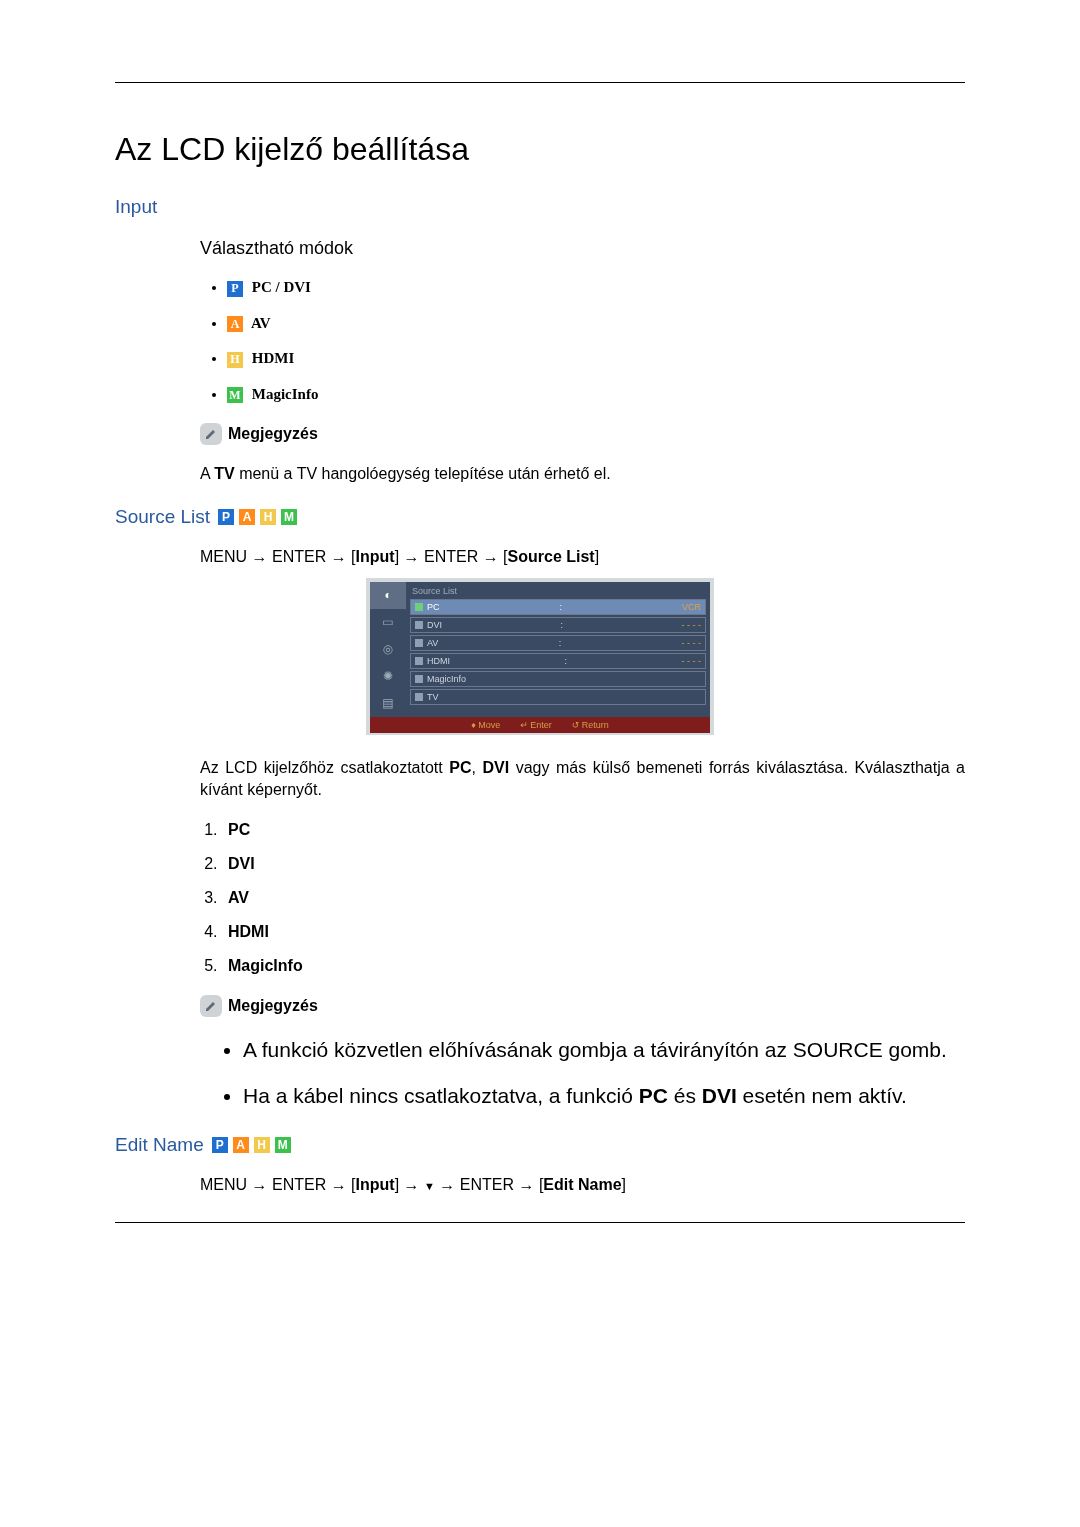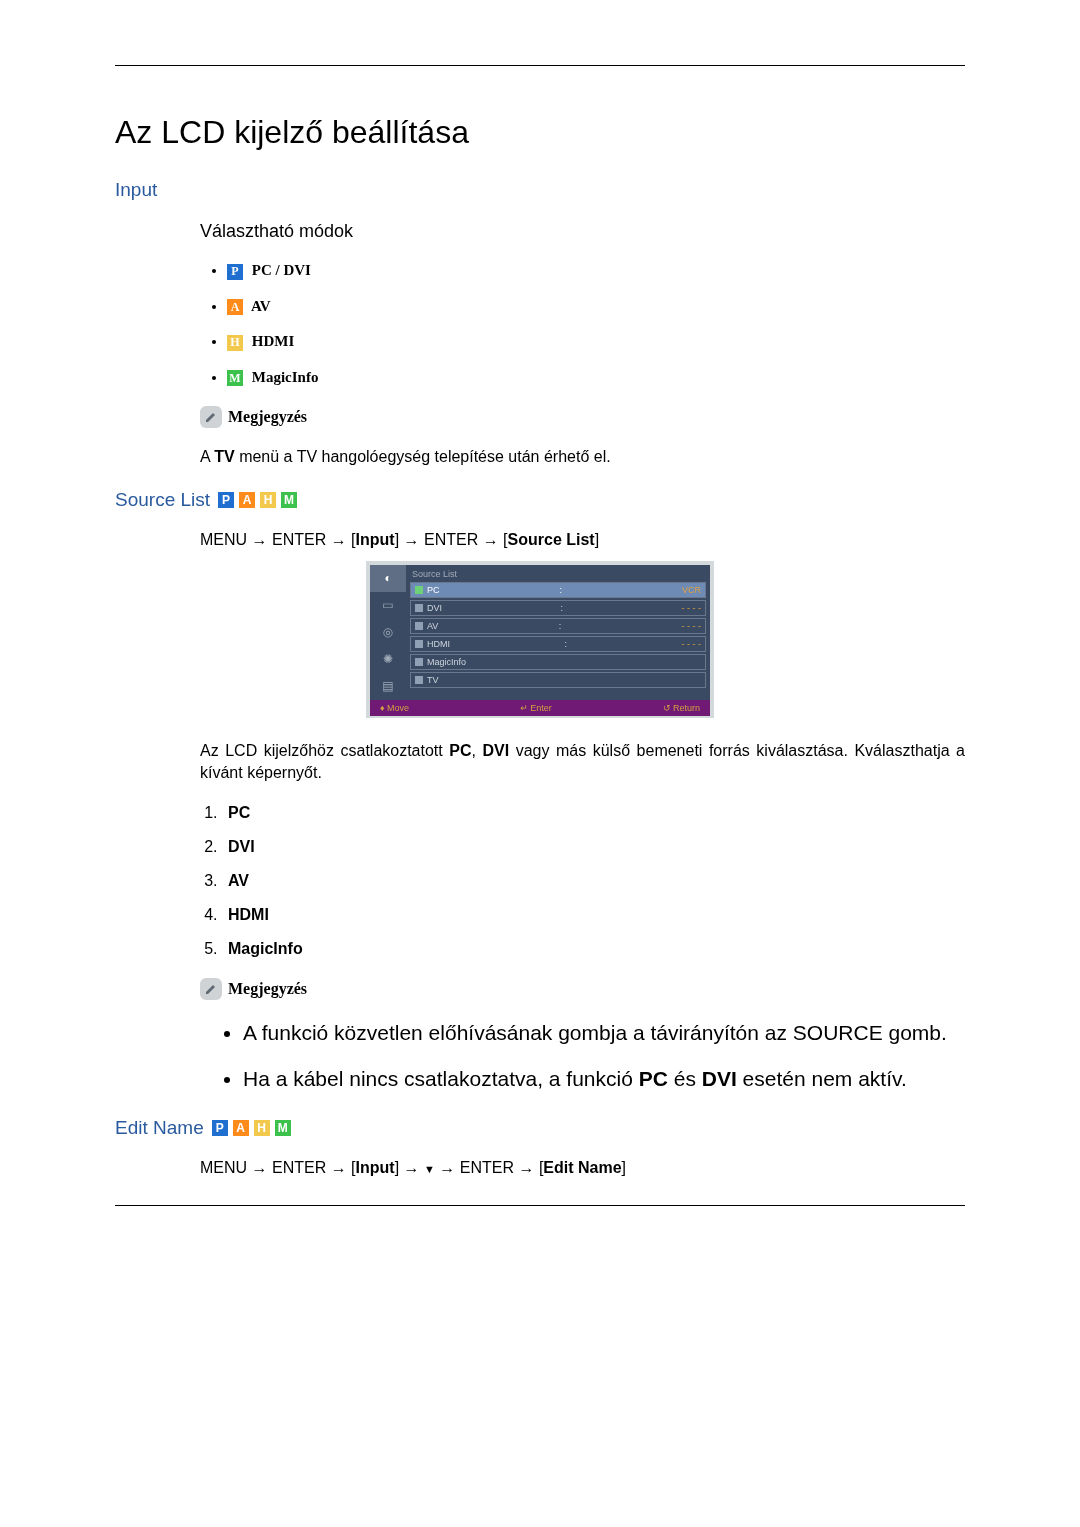--- a/index.html
+++ b/index.html
@@ -6,21 +6,21 @@
     margin: 0;
     padding: 0;
     background: white;
     font-family: Arial, Helvetica, sans-serif;
     color: #000;
   }
   .page {
     width: 1080px;
     min-height: 1527px;
     box-sizing: border-box;
-    padding: 65px 115px 40px 115px;
+    padding: 82px 115px 40px 115px;
     position: relative;
   }
   .hr-top {
     border-top: 1px solid #000;
     margin-bottom: 48px;
   }
   .hr-bottom {
     border-top: 1px solid #000;
     margin-top: 28px;
   }
@@ -81,21 +81,20 @@
     background: #d0d3d6;
     display: inline-flex;
     align-items: center;
     justify-content: center;
     margin-right: 6px;
   }
   .note-icon svg { display: block; }
   .note-label {
     font-size: 16px;
     font-weight: bold;
-    font-family: Liberation Serif, serif;
   }
   .body-text {
     margin: 0 0 20px 85px;
     font-size: 16px;
     line-height: 1.4;
     text-align: justify;
   }
   .inline-bold { font-weight: bold; }
   .section-with-icons {
     display: flex;
@@ -163,24 +162,24 @@
     background: #6e8bb5;
     color: white;
   }
   .osd-row .left { display: flex; align-items: center; gap: 4px; }
   .osd-ck {
     width: 8px; height: 8px; background: #8fa0b5; display: inline-block;
   }
   .osd-ck.on { background: #6fd07a; }
   .osd-right { color: #e0a040; font-size: 9px; }
   .osd-footer {
-    background: #701a75;
+    background: #7f1d1d;
     color: #d0a040;
     display: flex;
-    justify-content: space-between;
+    justify-content: center;
     gap: 20px;
     padding: 3px 10px;
     font-size: 9px;
   }
   .small-nav {
     margin-left: 85px;
     font-size: 16px;
     margin-bottom: 20px;
   }
   .triangle-up::before { content: "▲"; font-size: 11px; }

